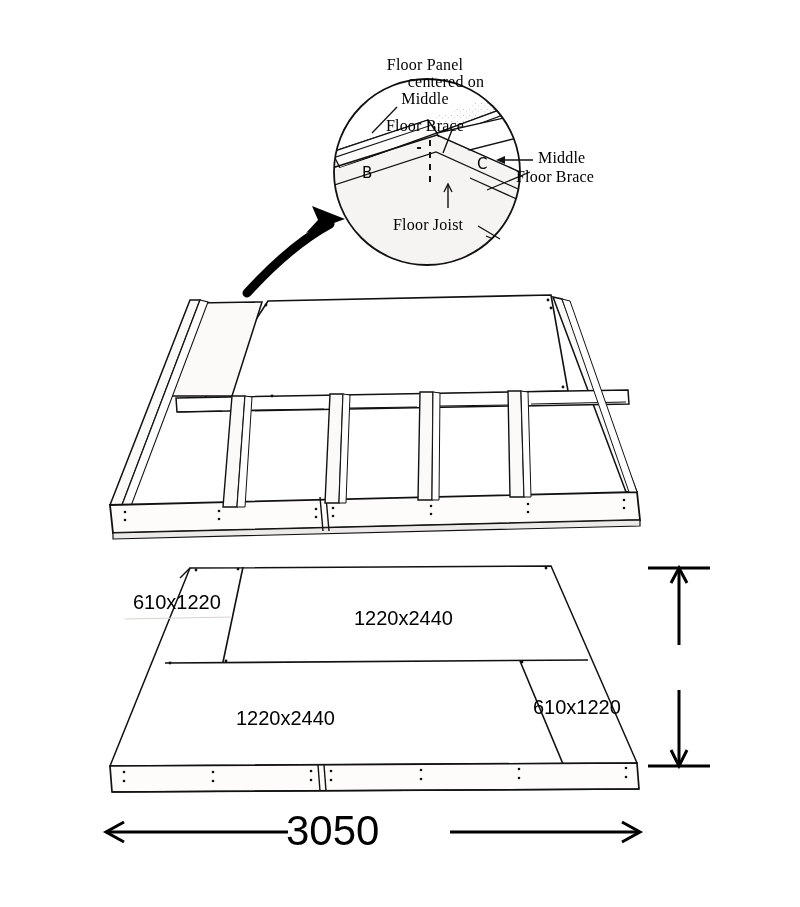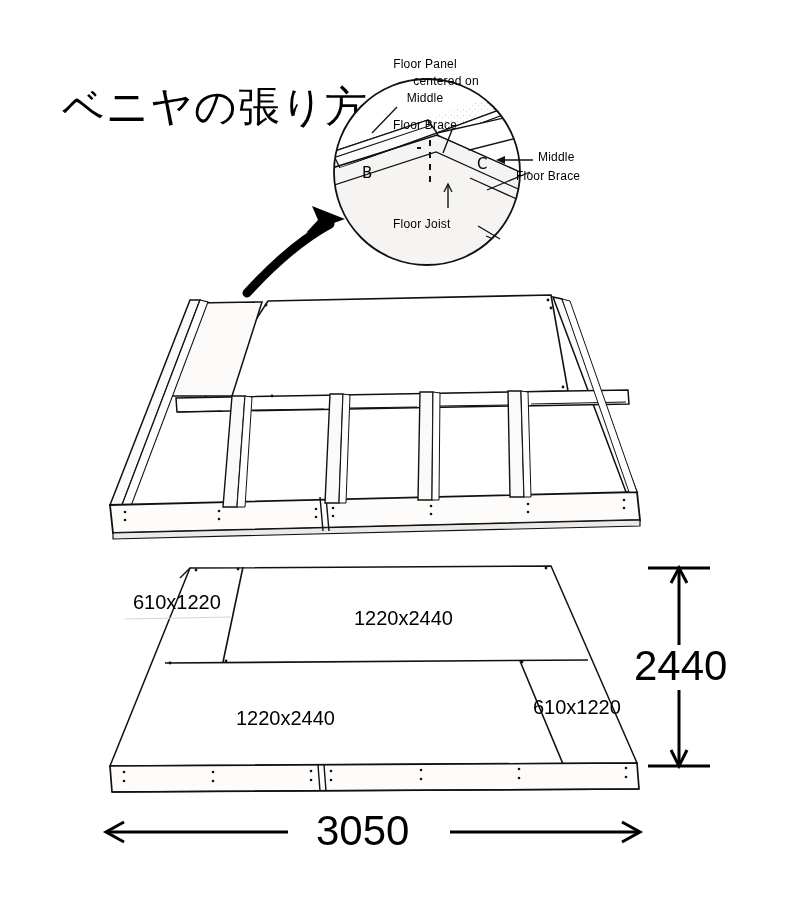--- a/index.html
+++ b/index.html
@@ -47,40 +47,39 @@
   }
   .panel-label {
     position: absolute;
     font-family: "Liberation Sans", sans-serif;
     font-size: 20px;
     line-height: 1;
     white-space: nowrap;
   }
   .detail-text {
     position: absolute;
-    font-family: Liberation Sans, sans-serif;
-    font-size: 12px;
+    font-family: Liberation Serif, serif;
+    font-size: 16px;
     line-height: 17px;
     white-space: nowrap;
     letter-spacing: 0.2px;
   }
   .detail-text.center { text-align: center; }
   .brace-letter {
     position: absolute;
     font-family: "DejaVu Sans", sans-serif;
     font-size: 15px;
     line-height: 1;
   }
 </style>
 </head>
 <body>
 
 <div id="page">
 
-  <div class="jp-title">ベニヤの張り方</div>
 
   <svg class="layer" viewBox="0 0 800 907">
     <defs>
       <clipPath id="circClip">
         <circle cx="427" cy="172" r="93"></circle>
       </clipPath>
       <pattern id="stipple" width="6" height="6" patternUnits="userSpaceOnUse">
         <rect width="6" height="6" fill="#ffffff"></rect>
         <circle cx="1.5" cy="1.5" r="0.6" fill="#b9b4b0"></circle>
         <circle cx="4.5" cy="3.8" r="0.5" fill="#c8c4c0"></circle>
@@ -283,17 +282,16 @@
   </svg>
 
   <div class="panel-label" style="left:133px; top:592px;">610x1220</div>
 
   <div class="panel-label" style="left:354px; top:608px;">1220x2440</div>
 
   <div class="panel-label" style="left:236px; top:708px;">1220x2440</div>
 
   <div class="panel-label" style="left:533px; top:697px;">610x1220</div>
 
-  <div class="dim-big" style="left:634px; top:645px;">2440</div>
-
-  <div class="dim-big" style="left:316px; top:810px;">3050</div>
+
+  <div class="dim-big" style="left:286px; top:810px;">3050</div>
 
 </div>
 
 </body></html>

